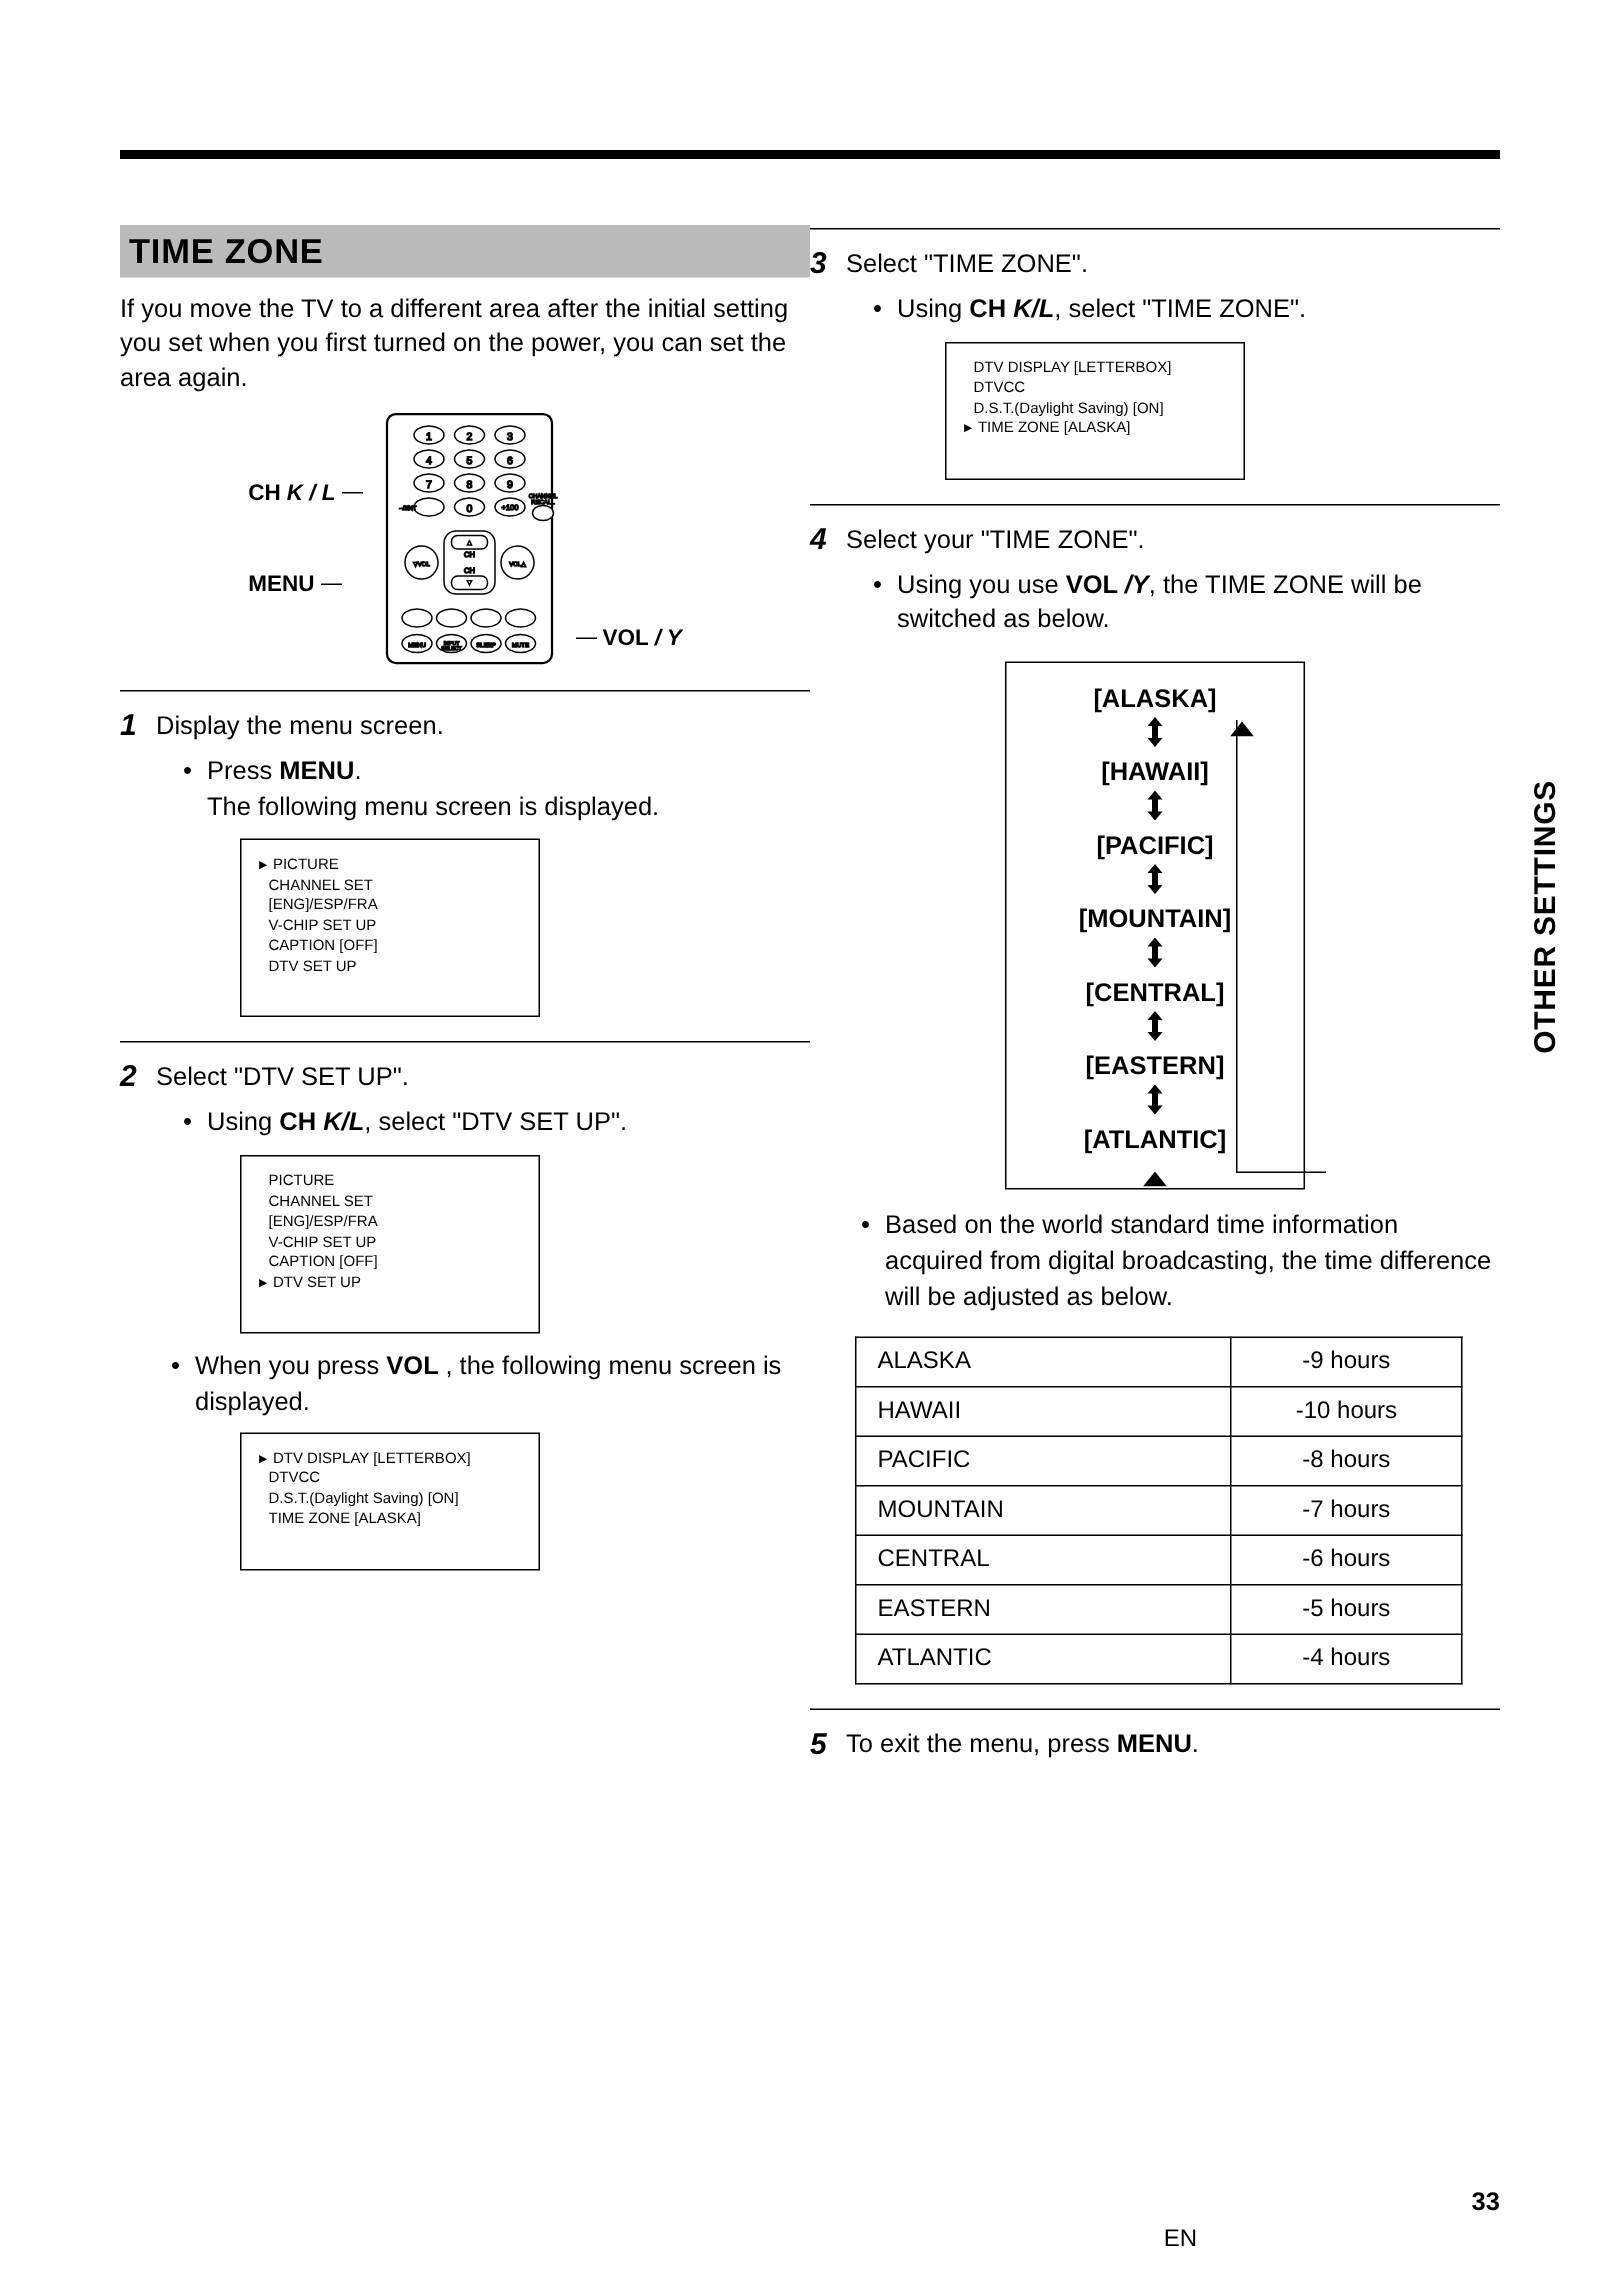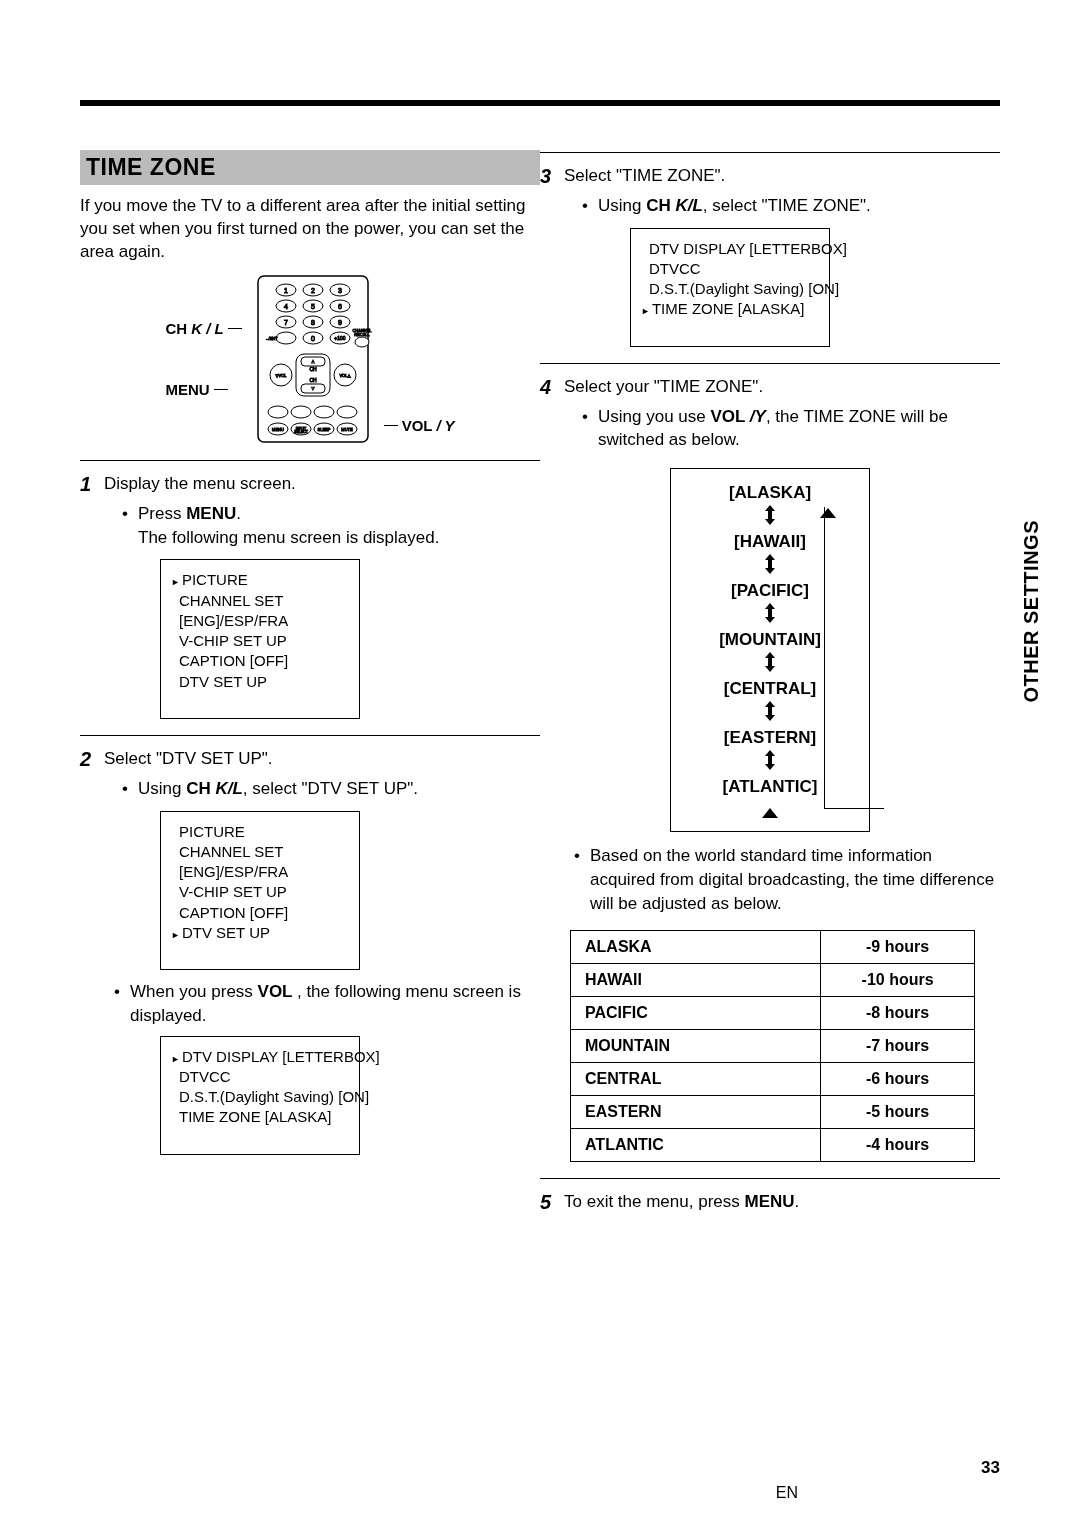--- a/index.html
+++ b/index.html
@@ -45,46 +45,45 @@
   .bullet-list { margin: 6px 0 0 18px; }
   .bullet { display: flex; gap: 6px; line-height: 1.4; margin-bottom: 2px; }
   .bullet .dot { min-width: 10px; }
   .bold { font-weight: bold; }
   .bi { font-weight: bold; font-style: italic; }
   .remote-wrap { display:flex; justify-content:center; margin: 6px 0 6px 0; }
   .menu-box {
     border: 1px solid #000;
     width: 200px;
     padding: 10px 8px 26px 10px;
-    font-size: 15px;
+    font-size: 10px;
     line-height: 1.35;
     margin: 8px 0 10px 80px;
   }
   .menu-line { white-space: nowrap; }
   .menu-pointer::before { content: "►"; font-size: 9px; margin-right: 2px; }
   .sub-indent { margin-left: 8px; }
   .tz-cycle {
     border: 1.5px solid #000;
     width: 200px;
     margin: 14px auto 12px auto;
-    padding: 14px 8px 16px 8px;
+    padding: 14px 8px 4px 8px;
     text-align: center;
   }
   .tz-item { font-weight: bold; font-size: 17px; }
   .tz-arrow { font-size: 16px; line-height: 1; margin: 2px 0; }
   .offset-table {
     border-collapse: collapse;
     width: 88%;
     margin: 14px 0 0 30px;
     font-size: 16px;
   }
   .offset-table td {
     border: 1px solid #000;
     padding: 7px 14px;
-    font-weight: bold;
   }
   .offset-table td:nth-child(2) { text-align: center; width: 38%; }
   .side-tab {
     position: absolute;
     right: 60px;
     top: 520px;
     transform: rotate(-90deg);
     transform-origin: right top;
     font-weight: bold;
     font-size: 20px;

